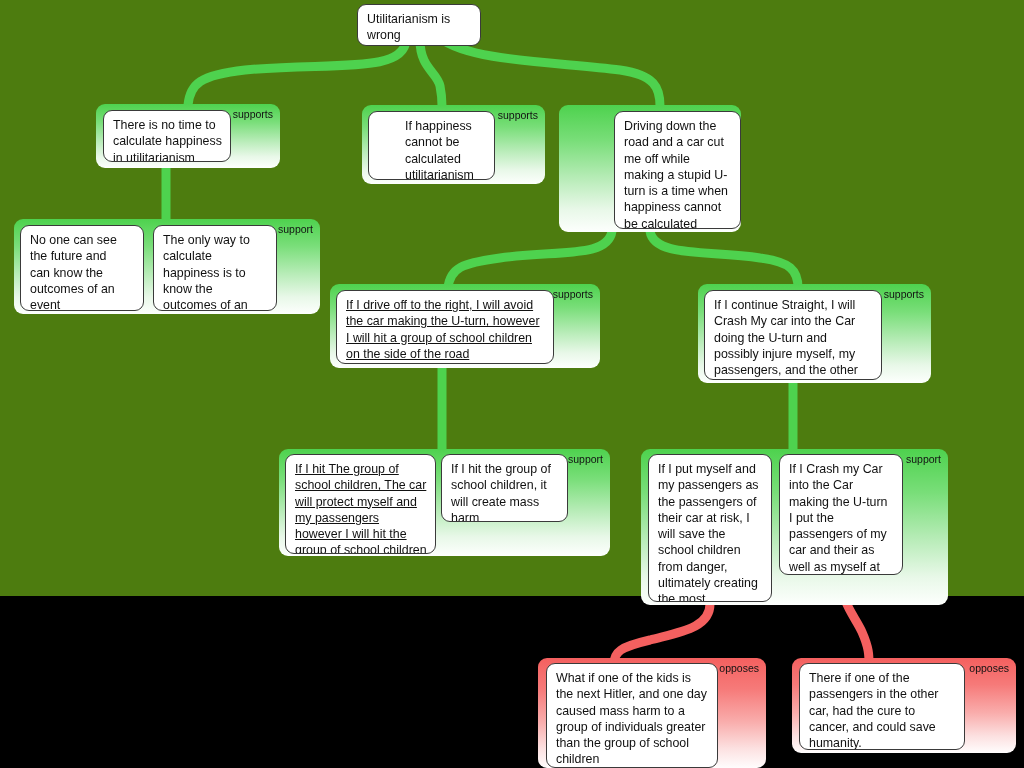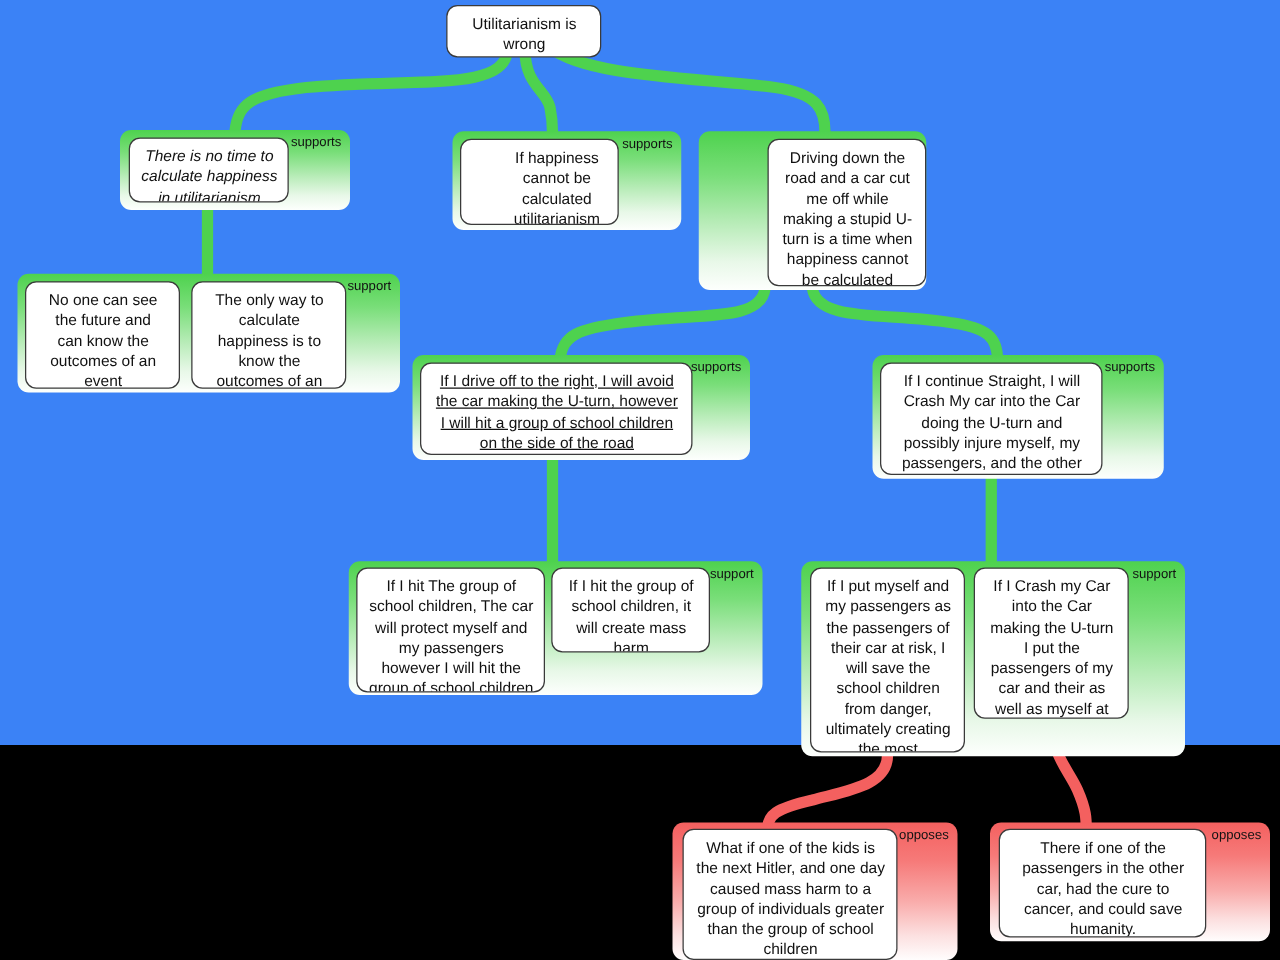--- a/index.html
+++ b/index.html
@@ -6,22 +6,21 @@
   html, body {
     margin: 0; padding: 0;
     width: 1024px; height: 768px;
     background: #000000;
     overflow: hidden;
     font-family: "Liberation Sans", sans-serif;
   }
   #stage {
     position: relative;
     width: 1024px; height: 596px;
-    background: #3b82f6;
-    text-align: center;
+    background: #4d7c0f;
   }
   #edges {
     position: absolute; left: 0; top: 0;
     width: 1024px; height: 768px;
     pointer-events: none;
   }
   
   .group {
     position: absolute;
     border-radius: 9px;
@@ -84,21 +83,21 @@
     <path d="M 841 575 C 841 604 855 616 862 632 C 869 648 869 655 869 664" fill="none" stroke="#f4605f" stroke-width="9" stroke-linecap="round"></path>
   </svg>
 
   <div class="card" style="left:357px; top:4px; width:124px; height:42px; z-index:4;">
     <span class="card-text">Utilitarianism is wrong</span>
   </div>
 
   <div class="group support" style="left:96px; top:104px; width:184px; height:64px;">
     <span class="group-label">supports</span>
   </div>
-  <div class="card" style="left:103px; top:110px; width:128px; height:52px; z-index:3;font-style:italic;">
+  <div class="card" style="left:103px; top:110px; width:128px; height:52px; z-index:3;">
     <span class="card-text">There is no time to calculate happiness in utilitarianism</span>
   </div>
 
   <div class="group support" style="left:362px; top:105px; width:183px; height:79px;">
     <span class="group-label">supports</span>
   </div>
   <div class="card" style="left:368px; top:111px; width:127px; height:69px; z-index:3;padding-left:36px;">
     <span class="card-text">If happiness cannot be calculated utilitarianism is wrong</span>
   </div>
 
@@ -130,21 +129,21 @@
   <div class="group support" style="left:698px; top:284px; width:233px; height:99px;">
     <span class="group-label">supports</span>
   </div>
   <div class="card" style="left:704px; top:290px; width:178px; height:90px; z-index:3;">
     <span class="card-text">If I continue Straight, I will Crash My car into the Car doing the U-turn and possibly injure myself, my passengers, and the other driver.</span>
   </div>
 
   <div class="group support" style="left:279px; top:449px; width:331px; height:107px;">
     <span class="group-label">support</span>
   </div>
-  <div class="card" style="left:285px; top:454px; width:151px; height:100px; z-index:3;">
+  <div class="card" style="left:285px; top:454px; width:151px; height:100px; z-index:3;text-decoration:underline;">
     <span class="card-text">If I hit The group of school children, The car will protect myself and my passengers however I will hit the group of school children</span>
   </div>
   <div class="card" style="left:441px; top:454px; width:127px; height:68px; z-index:3;">
     <span class="card-text">If I hit the group of school children, it will create mass harm</span>
   </div>
 
   <div class="group support" style="left:641px; top:449px; width:307px; height:156px;">
     <span class="group-label">support</span>
   </div>
   <div class="card" style="left:648px; top:454px; width:124px; height:148px; z-index:3;">

